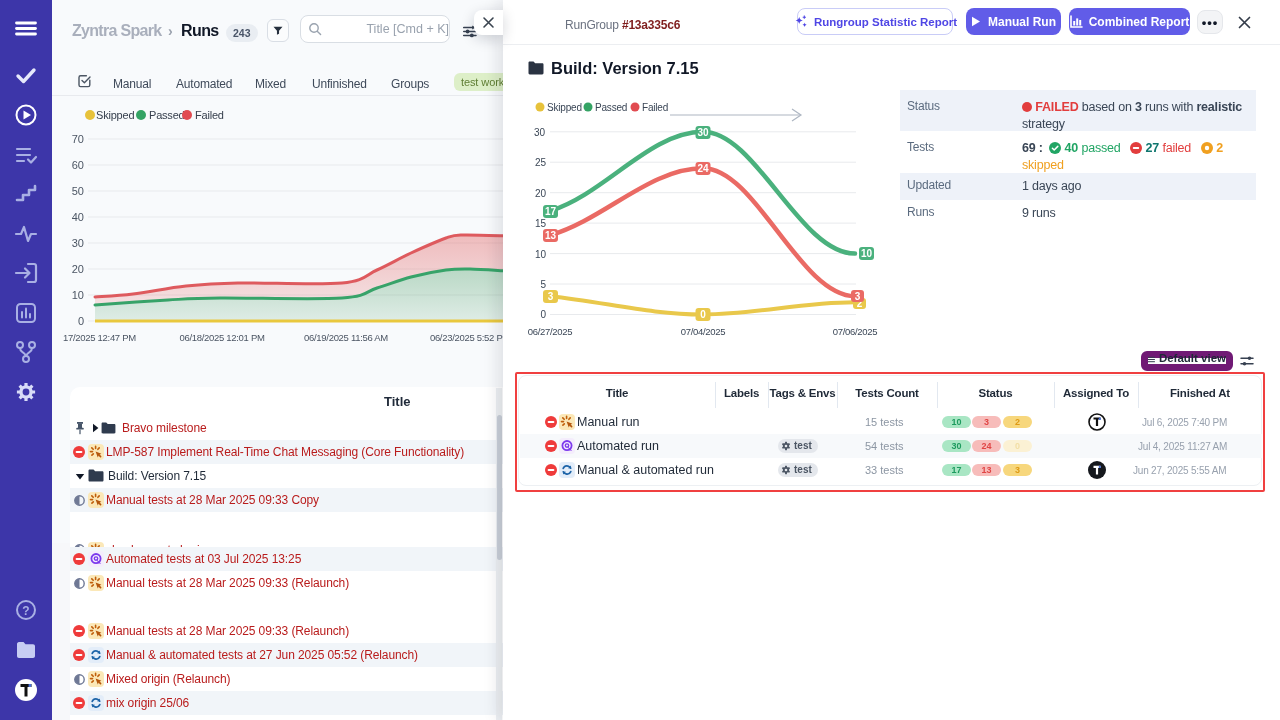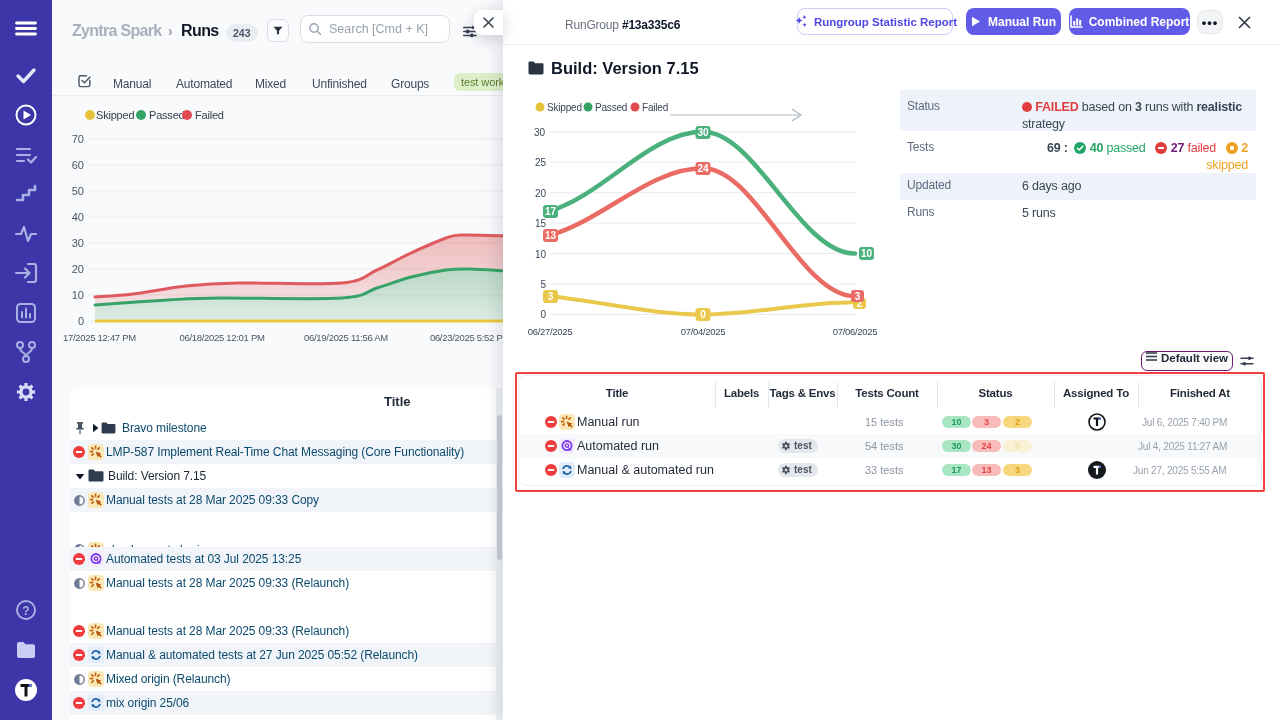--- a/index.html
+++ b/index.html
@@ -5,49 +5,49 @@
 * { margin:0; padding:0; box-sizing:border-box; }
 html,body { width:1280px; height:720px; overflow:hidden; font-family:"Liberation Sans", sans-serif; background:#F7F8FA; }
 .abs { position:absolute; }
 #stage { position:relative; width:1280px; height:720px; }
 
 
 #sidebar { left:0; top:0; width:52px; height:720px; background:#3D36A9; z-index:5; }
 #sidebar svg { position:absolute; left:0; }
 
 
-#lpanel { left:52px; top:0; width:451px; height:543px; background:#F8FAFC; z-index:1; }
+#lpanel { left:52px; top:0; width:451px; height:543px; background:#F8FAFC; z-index:1;text-align:right; }
 .crumb-gray { font-size:16px; font-weight:700; color:#A9AFBC; letter-spacing:-0.7px; }
 .crumb-sep { font-size:14px; color:#9CA3AF; font-weight:700;}
 .crumb-dark { font-size:16px; font-weight:700; color:#111827; letter-spacing:-0.6px; }
 .badge243 { background:#E9EDF2; color:#4A5568; font-size:10.5px; font-weight:700; border-radius:9px; padding:3px 7px; }
 #filterbtn { left:215px; top:19px; width:22px; height:23px; border:1px solid #D9DEE5; border-radius:6px; background:#FBFCFD; }
 #searchbox { left:248px; top:15px; width:150px; height:28px; border:1px solid #D9DEE4; border-radius:8px; background:#fff; color:#99A2AE; font-size:12.5px; line-height:26px; padding-left:28px; }
 .tabtxt { font-size:12px; color:#3F4A5A; font-weight:400; letter-spacing:-0.2px; }
 #tabline { left:0px; top:95px; width:451px; height:1px; background:#E8EAEE; }
 .greenpill { background:#DDEFC8; color:#5F7E33; font-size:11px; border-radius:6px; padding:3px 7px; letter-spacing:-0.1px; }
 .legend-dot { width:10px; height:10px; border-radius:50%; display:inline-block; }
 .ltxt { font-size:11px; color:#37404E; letter-spacing:-0.2px; }
 
 
 #listcard { left:18px; top:387px; width:433px; height:333px; background:#fff; border-radius:10px 0 0 0; }
 .lrow { position:absolute; left:0; width:433px; }
-.lrow .txt { position:absolute; left:54px; top:50%; transform:translateY(-50%); font-size:12px; color:#0c4a6e; white-space:nowrap; letter-spacing:-0.1px; }
+.lrow .txt { position:absolute; left:54px; top:50%; transform:translateY(-50%); font-size:12px; color:#b91c1c; white-space:nowrap; letter-spacing:-0.1px; }
 .stripe { background:#F1F5F9; }
 #lscroll { left:444px; top:388px; width:6px; height:332px; background:#EDF0F3; }
 #lthumb { left:445px; top:415px; width:5px; height:145px; background:#C9CFD8; border-radius:3px;}
 
 
 #popcard { left:474px; top:10px; width:29px; height:25px; background:#fff; border-radius:8px 0 0 8px; box-shadow:0 4px 14px rgba(15,23,42,0.18); z-index:6; }
 
 
 #rpanel { left:503px; top:0; width:777px; height:720px; background:#fff; box-shadow:-6px 0 14px rgba(15,23,42,0.10); z-index:4; }
 #rheadline { left:0; top:44px; width:777px; height:1px; background:#ECEEF1; }
 .rg-gray { font-size:12px; color:#6B7280; letter-spacing:-0.2px;margin-left:37px; }
-.rg-dark { font-size:12px; color:#0f172a; font-weight:700; letter-spacing:-0.2px; }
+.rg-dark { font-size:12px; color:#7f1d1d; font-weight:700; letter-spacing:-0.2px; }
 .btn { position:absolute; border-radius:8px; font-size:12px; font-weight:700; display:flex; align-items:center; justify-content:center; white-space:nowrap; }
 .btn-outline { background:#fff; border:1px solid #C9CCF7; color:#4F46E5; }
 .btn-solid { background:#615CE8; color:#fff; }
 .btn-gray { background:#F3F4F6; border:1px solid #E5E7EB; color:#111827; }
 
 
 .inforow { position:absolute; left:397px; width:356px; }
 .inforow.light { background:#EEF2F9; }
 .ilabel { position:absolute; left:7px; top:9px; font-size:12px; color:#5B6B7F; letter-spacing:-0.2px; }
 .ivalue { position:absolute; left:122px; top:9px; width:226px; font-size:12.5px; color:#3A4656; line-height:17px; letter-spacing:-0.2px; }
@@ -60,37 +60,37 @@
 .trow { position:absolute; left:1px; width:742px; height:24px; }
 .trow.lt { background:#F7F9FB; }
 .rtitle { position:absolute; left:57px; top:50%; transform:translateY(-50%); font-size:12.5px; color:#1F2937; white-space:nowrap; }
 .cell { position:absolute; top:50%; transform:translateY(-50%); font-size:11px; color:#8C96A3; white-space:nowrap; }
 .pill { position:absolute; top:50%; transform:translateY(-50%); width:29px; height:12px; border-radius:6px; font-size:9px; font-weight:700; text-align:center; line-height:12px; }
 .pgreen { background:#A9E6C4; color:#1D9B5E; }
 .pred { background:#F7BCBA; color:#E04545; }
 .pyellow { background:#F7D77D; color:#DE9A15; }
 .pfade { background:#FBF1D4; color:#F2DFA6; }
 .tagpill { position:absolute; top:50%; transform:translateY(-50%); height:14px; background:#E4E7EC; border-radius:7px; font-size:10px; color:#4B5563; line-height:14px; padding:0 6px 0 16px;font-weight:bold; }
-#dview { left:638px; top:351px; width:92px; height:20px; border:1px solid #701a75; background:#FBFBFC; border-radius:6px; font-size:11.5px; font-weight:700; color:#1F2937; display:flex; align-items:flex-start; justify-content:center; white-space:nowrap; }
+#dview { left:638px; top:351px; width:92px; height:20px; border:7px solid #701a75; background:#FBFBFC; border-radius:6px; font-size:11.5px; font-weight:700; color:#1F2937; display:flex; align-items:flex-end; justify-content:center; white-space:nowrap; }
 </style>
 </head>
 <body>
 <div id="stage">
 
 <div id="lpanel" class="abs">
 
   <div class="abs crumb-gray" style="left:20px; top:22px;">Zyntra Spark</div>
   <div class="abs crumb-sep" style="left:116px; top:23px;">›</div>
   <div class="abs crumb-dark" style="left:129px; top:22px;">Runs</div>
   <div class="abs badge243" style="left:174px; top:24px;">243</div>
   <div id="filterbtn" class="abs"></div>
   <svg class="abs" style="left:220px; top:24px;" width="12" height="13" viewBox="0 0 16 16">
         <path d="M2 3h12l-4.6 5.4v3.8l-2.8 1.4V8.4z" fill="#26303E"></path>
       </svg>
-  <div id="searchbox" class="abs">Search [Cmd + K]</div>
+  <div id="searchbox" class="abs">Title [Cmd + K]</div>
   <svg class="abs" style="left:256px; top:22px;" width="14" height="14" viewBox="0 0 14 14">
         <circle cx="6" cy="6" r="4.2" fill="none" stroke="#9AA3AF" stroke-width="1.4"></circle>
         <path d="M9.2 9.2 L12.6 12.6" stroke="#9AA3AF" stroke-width="1.4" stroke-linecap="round"></path>
       </svg>
   <svg class="abs" style="left:411px; top:25px;" width="14" height="13" viewBox="0 0 14 13">
         <g stroke="#374151" stroke-width="1.5" stroke-linecap="round">
           <path d="M0.7 2.6 H13"></path>
           <path d="M0.7 6.5 H13"></path>
           <path d="M0.7 10.4 H13"></path>
         </g>
@@ -489,40 +489,40 @@
       <text x="335" y="240" text-anchor="middle">07/06/2025</text>
     </g>
   </svg>
 
   <div class="inforow light" style="top:90px; height:41px;">
     <div class="ilabel">Status</div>
     <div class="ivalue"><svg width="10" height="10" viewBox="0 0 10 10" style="vertical-align:-0.5px;">
             <circle cx="5" cy="5" r="5" fill="#E23D3D"></circle>
           </svg> <b style="color:#E23D3D;">FAILED</b> based on <b>3</b> runs with <b>realistic</b> strategy</div>
   </div>
-  <div class="inforow" style="top:131px; height:42px;text-align:right;">
+  <div class="inforow" style="top:131px; height:42px;">
     <div class="ilabel">Tests</div>
     <div class="ivalue"><b>69 :</b>&nbsp; <svg width="12" height="12" viewBox="0 0 12 12" style="vertical-align:-1.5px;">
             <circle cx="6" cy="6" r="6" fill="#21A564"></circle>
             <path d="M3.4 6.2 l1.8 1.8 L8.8 4.4" fill="none" stroke="#fff" stroke-width="1.5" stroke-linecap="round" stroke-linejoin="round"></path>
           </svg> <b style="color:#21A564;">40</b> <span style="color:#21A564;">passed</span> &nbsp;&nbsp;<svg width="12" height="12" viewBox="0 0 12 12" style="vertical-align:-1.5px;">
             <circle cx="6" cy="6" r="6" fill="#E23D3D"></circle>
             <rect x="2.8" y="5.1" width="6.4" height="1.9" rx="0.9" fill="#fff"></rect>
-          </svg> <b style="color:#701a75;">27</b> <span style="color:#E23D3D;">failed</span> &nbsp;&nbsp;<svg width="12" height="12" viewBox="0 0 12 12" style="vertical-align:-1.5px;">
+          </svg> <b style="color:#0f766e;">27</b> <span style="color:#E23D3D;">failed</span> &nbsp;&nbsp;<svg width="12" height="12" viewBox="0 0 12 12" style="vertical-align:-1.5px;">
             <circle cx="6" cy="6" r="6" fill="#F0A020"></circle>
             <circle cx="6" cy="6" r="2.2" fill="#fff"></circle>
           </svg> <b style="color:#F0A020;">2</b> <span style="color:#F0A020;">skipped</span></div>
   </div>
   <div class="inforow light" style="top:173px; height:27px;">
     <div class="ilabel" style="top:5px;">Updated</div>
-    <div class="ivalue" style="top:5px;">6 days ago</div>
+    <div class="ivalue" style="top:5px;">1 days ago</div>
   </div>
   <div class="inforow" style="top:200px; height:28px;">
     <div class="ilabel" style="top:5px;">Runs</div>
-    <div class="ivalue" style="top:5px;">5 runs</div>
+    <div class="ivalue" style="top:5px;">9 runs</div>
   </div>
 
   <div id="dview" class="abs"><svg width="11" height="9" viewBox="0 0 11 9" style="margin-right:4px;">
           <g fill="#374151">
             <rect x="0" y="0.2" width="11" height="1.6"></rect>
             <rect x="0" y="3.7" width="11" height="1.6"></rect>
             <rect x="0" y="7.2" width="11" height="1.6"></rect>
           </g>
         </svg>Default view</div>
   <svg class="abs" style="left:737px; top:355px;" width="14" height="12" viewBox="0 0 14 12">

